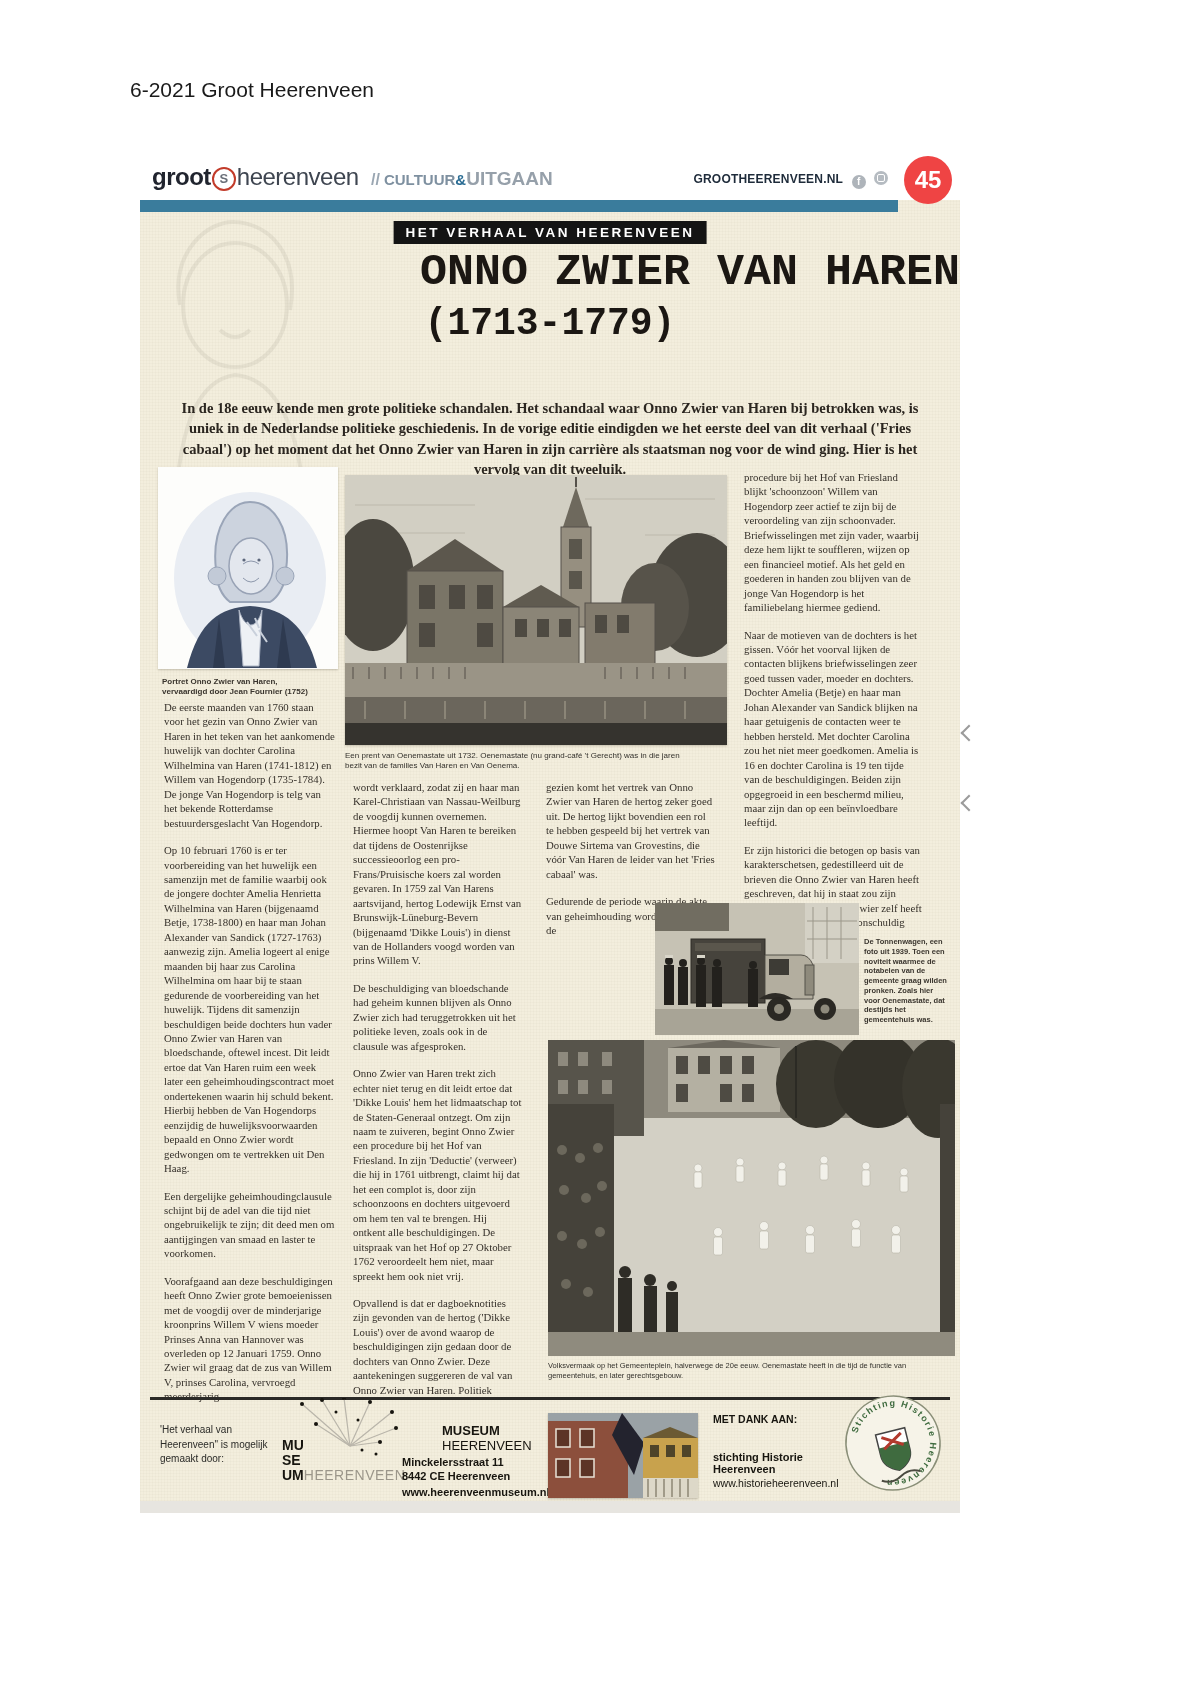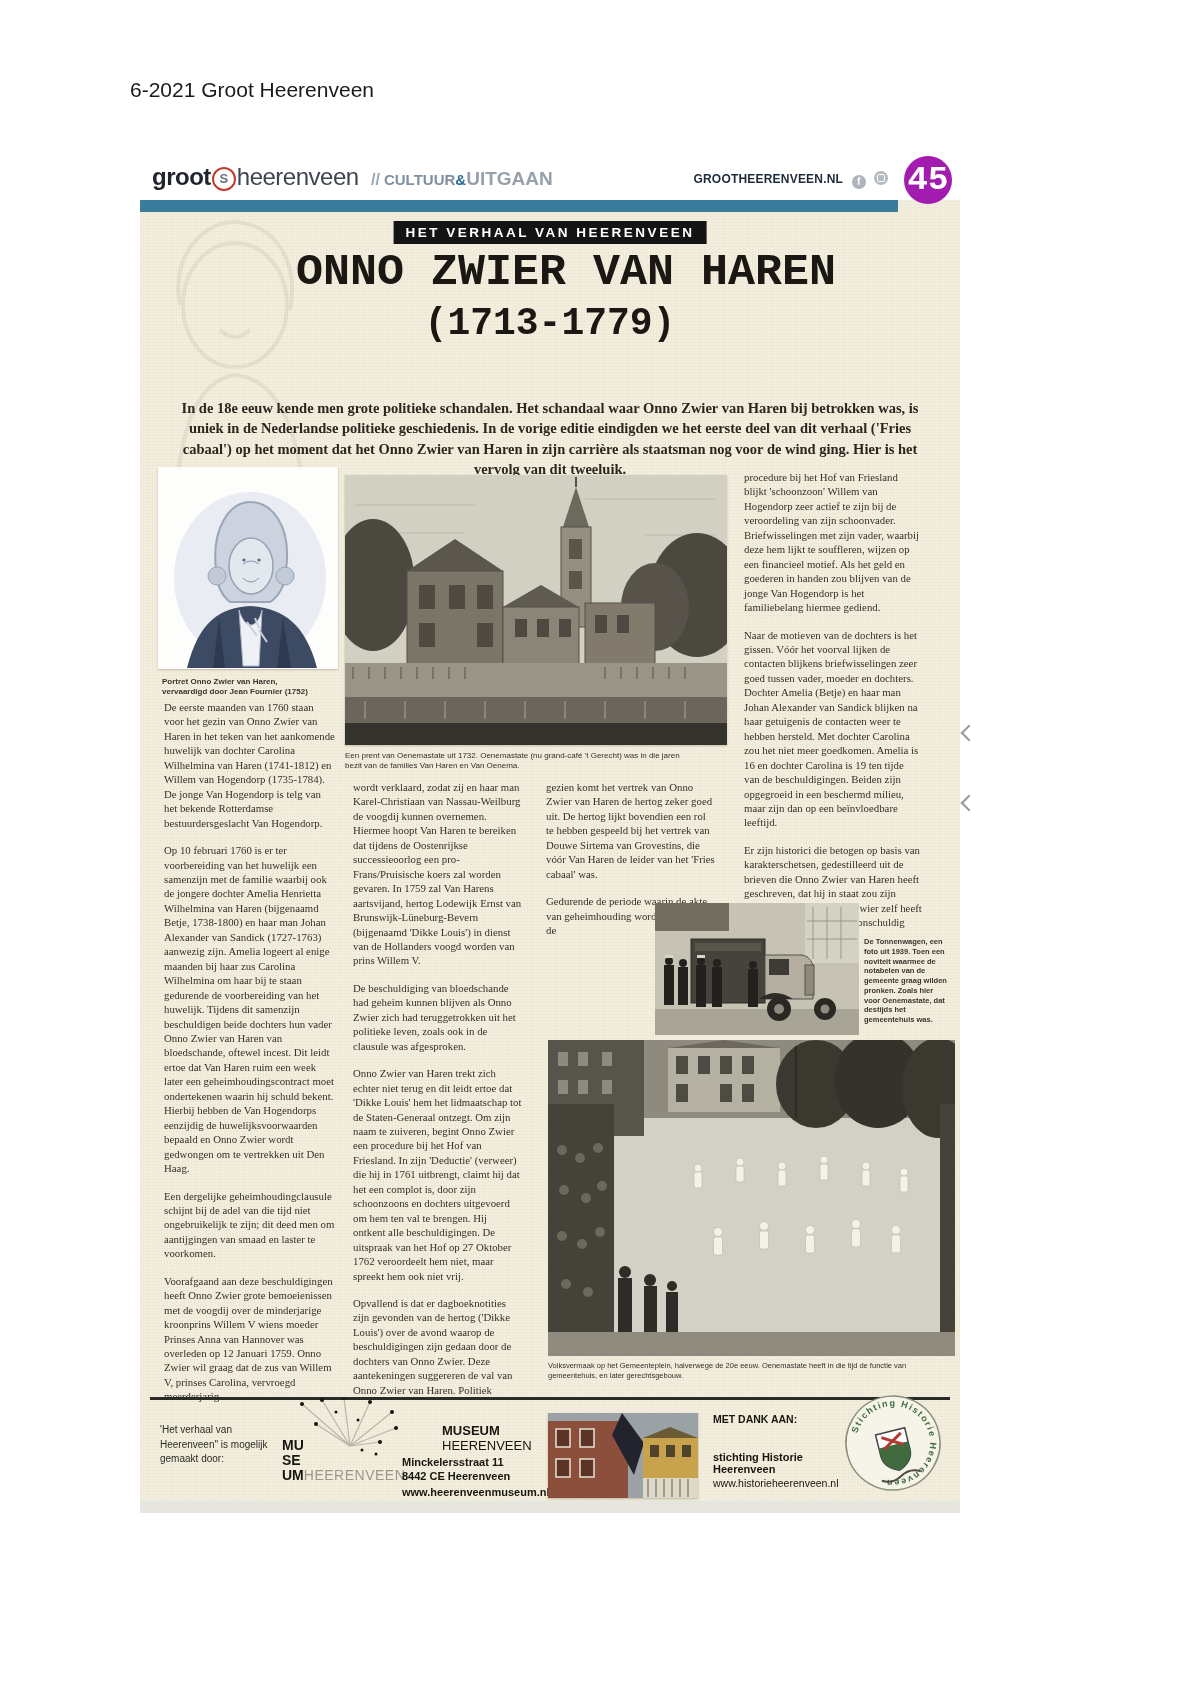--- a/index.html
+++ b/index.html
@@ -27,25 +27,25 @@
   .lg-uit{font-size:19px;font-weight:700;color:#96a0aa;}
   .site-row{position:absolute;right:72px;top:14px;white-space:nowrap;}
   .site{font-size:12px;font-weight:800;color:#1e2b3a;letter-spacing:.2px;}
   .soc{display:inline-block;width:14px;height:14px;border-radius:50%;background:#aeb4ba;color:#fff;
        font-size:10px;font-weight:700;text-align:center;line-height:14px;vertical-align:-2px;margin-left:4px;}
   .soc.ig{position:relative;background:#b5bbc1;}
   .soc.ig::before{content:"";position:absolute;left:3px;top:3px;width:8px;height:8px;border:1.4px solid #fff;
        border-radius:2px;box-sizing:border-box;}
   .tealbar{position:absolute;left:0;top:45px;height:12px;width:758px;background:#3a7c9c;}
   .page-badge{position:absolute;right:8px;top:1px;width:48px;height:48px;border-radius:50%;
-       background:#a21caf;color:#ffffff;font-size:34px;font-weight:800;text-align:center;line-height:48px;font-family:Liberation Mono, monospace;}
+       background:#ef4444;color:#ffffff;font-size:24px;font-weight:800;text-align:center;line-height:48px;}
   
   .banner{position:absolute;top:66px;left:50%;transform:translateX(-50%);background:#141414;color:#fff;
        font-size:13.5px;font-weight:700;letter-spacing:2.5px;padding:4px 12px;white-space:nowrap;}
-  .title-l1{position:absolute;top:92px;left:0;right:0;margin:0;text-align:center;
+  .title-l1{position:absolute;top:92px;left:0;right:0;margin:0;text-align:right;
        font-family:"Liberation Mono","DejaVu Sans Mono",monospace;font-weight:700;font-size:45px;color:#1b1713;padding-left:32px;}
   .title-l2{position:absolute;top:147px;left:0;right:0;margin:0;text-align:center;
        font-family:"Liberation Mono","DejaVu Sans Mono",monospace;font-weight:700;font-size:38px;color:#1b1713;}
   .subtitle{position:absolute;top:204px;left:0;right:0;margin:0;text-align:center;
        font-family:"Liberation Mono","DejaVu Sans Mono",monospace;font-weight:700;font-size:20px;color:#1b1713;}
   .intro{position:absolute;top:243px;left:30px;right:30px;margin:0;text-align:center;
        font-family:Liberation Serif, serif;font-weight:700;font-size:14.5px;line-height:1.4;color:#2b2620;}
   .watermark{position:absolute;left:0;top:55px;opacity:.08;}
   
   .fig{position:absolute;box-sizing:border-box;}

